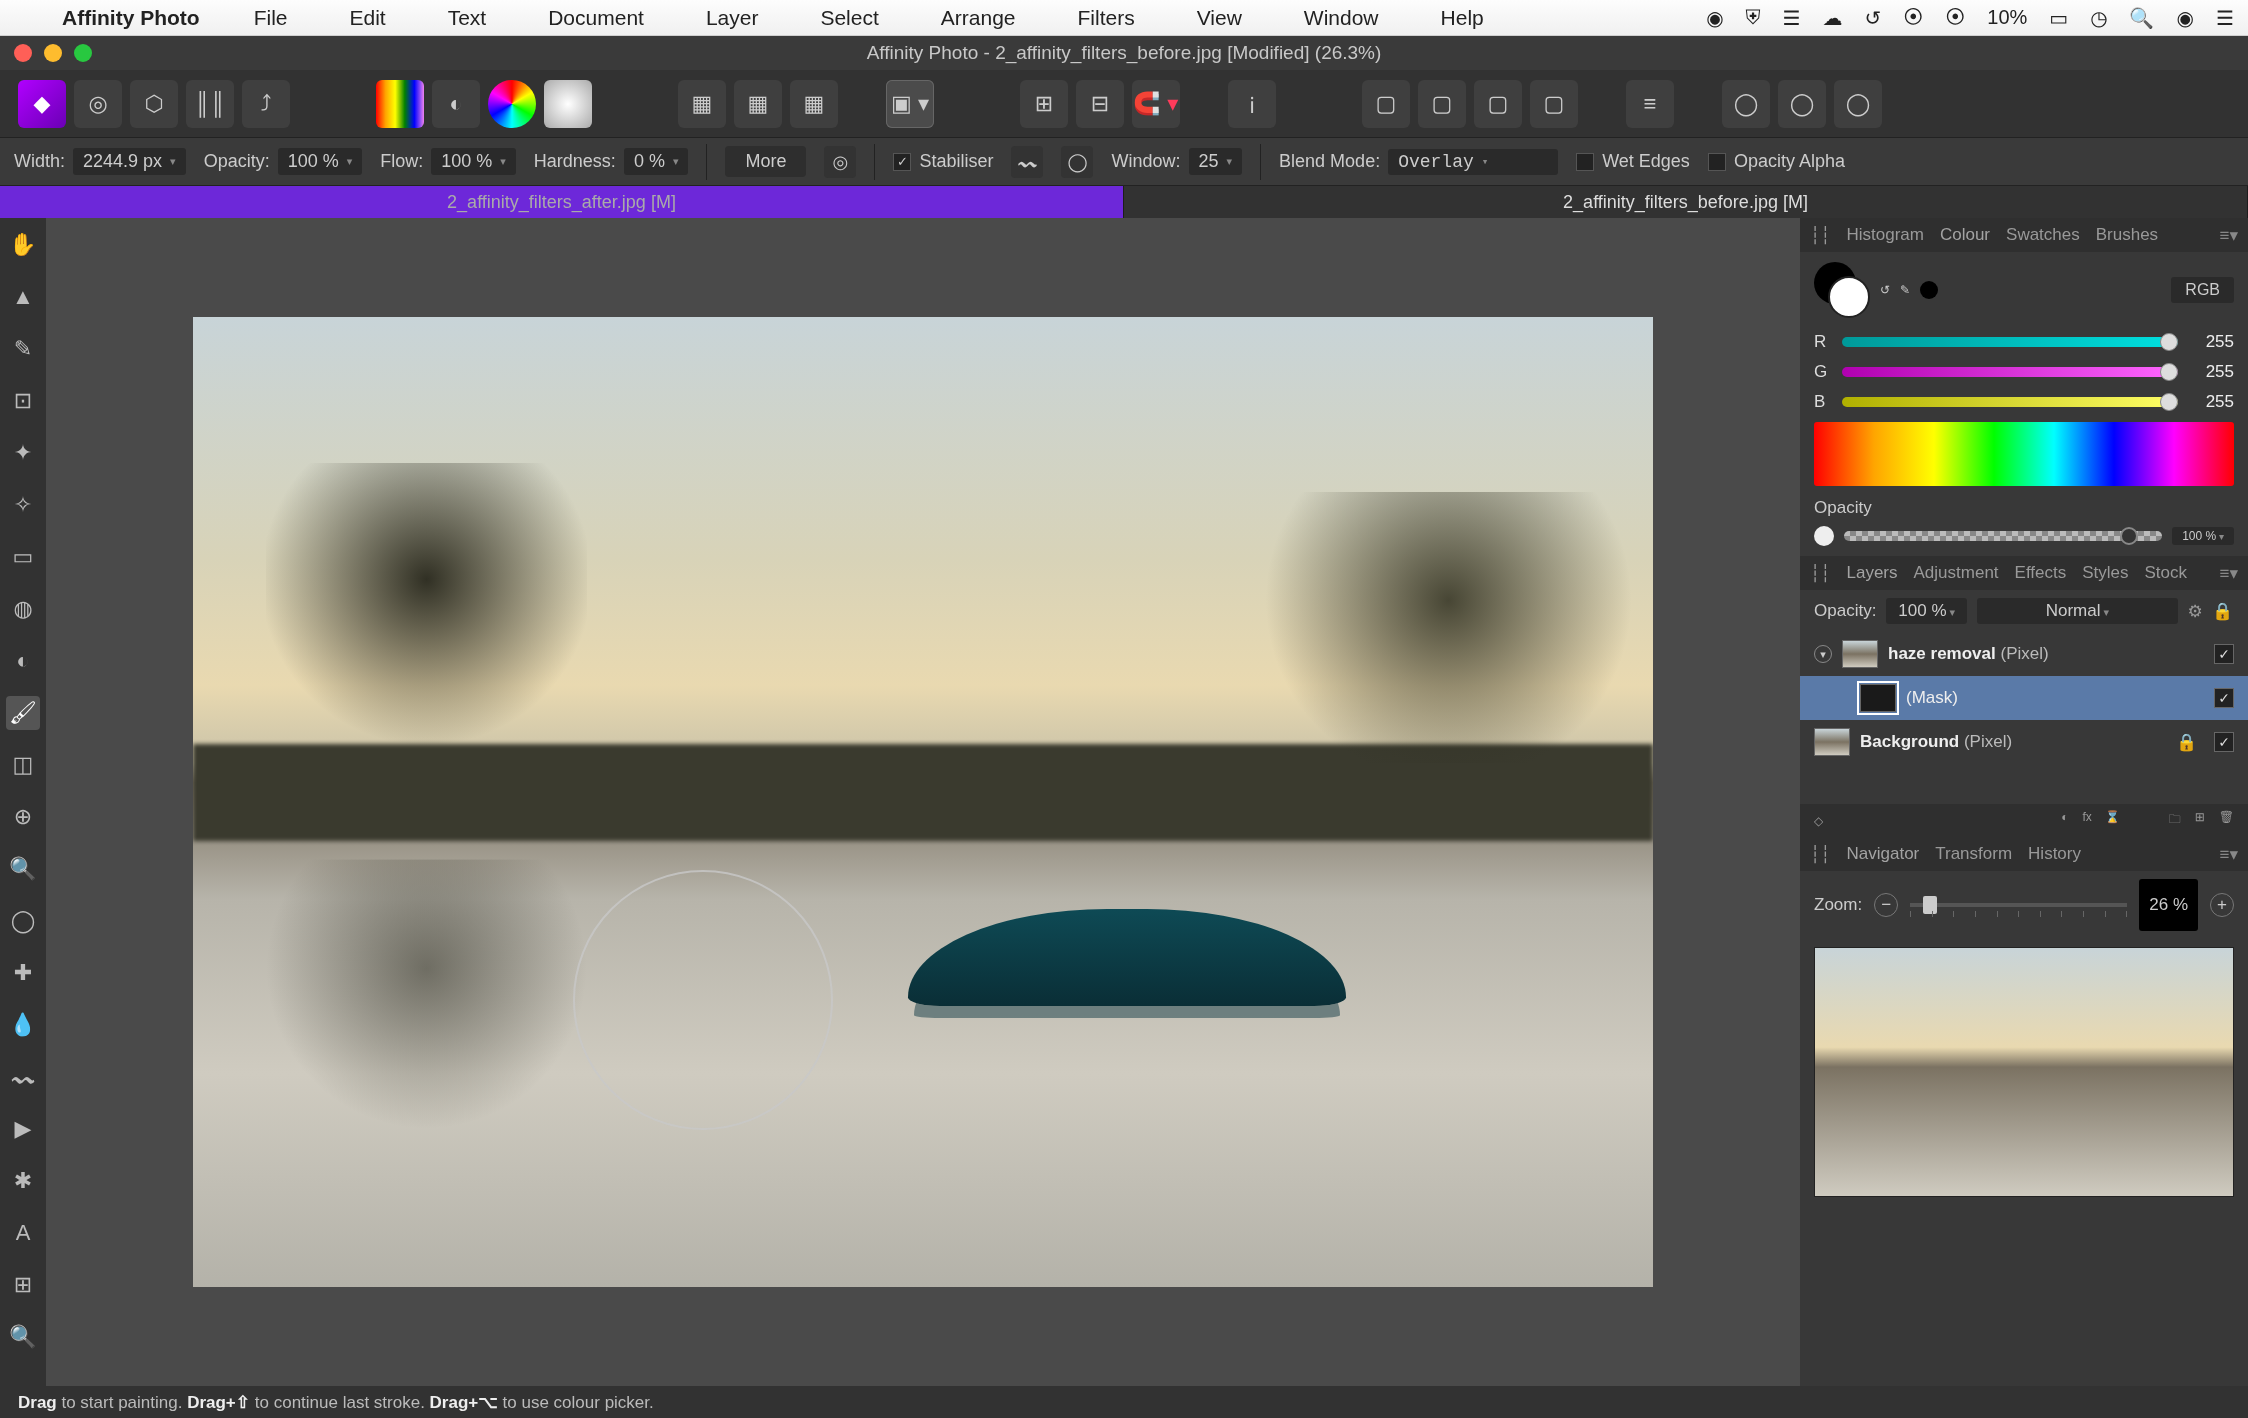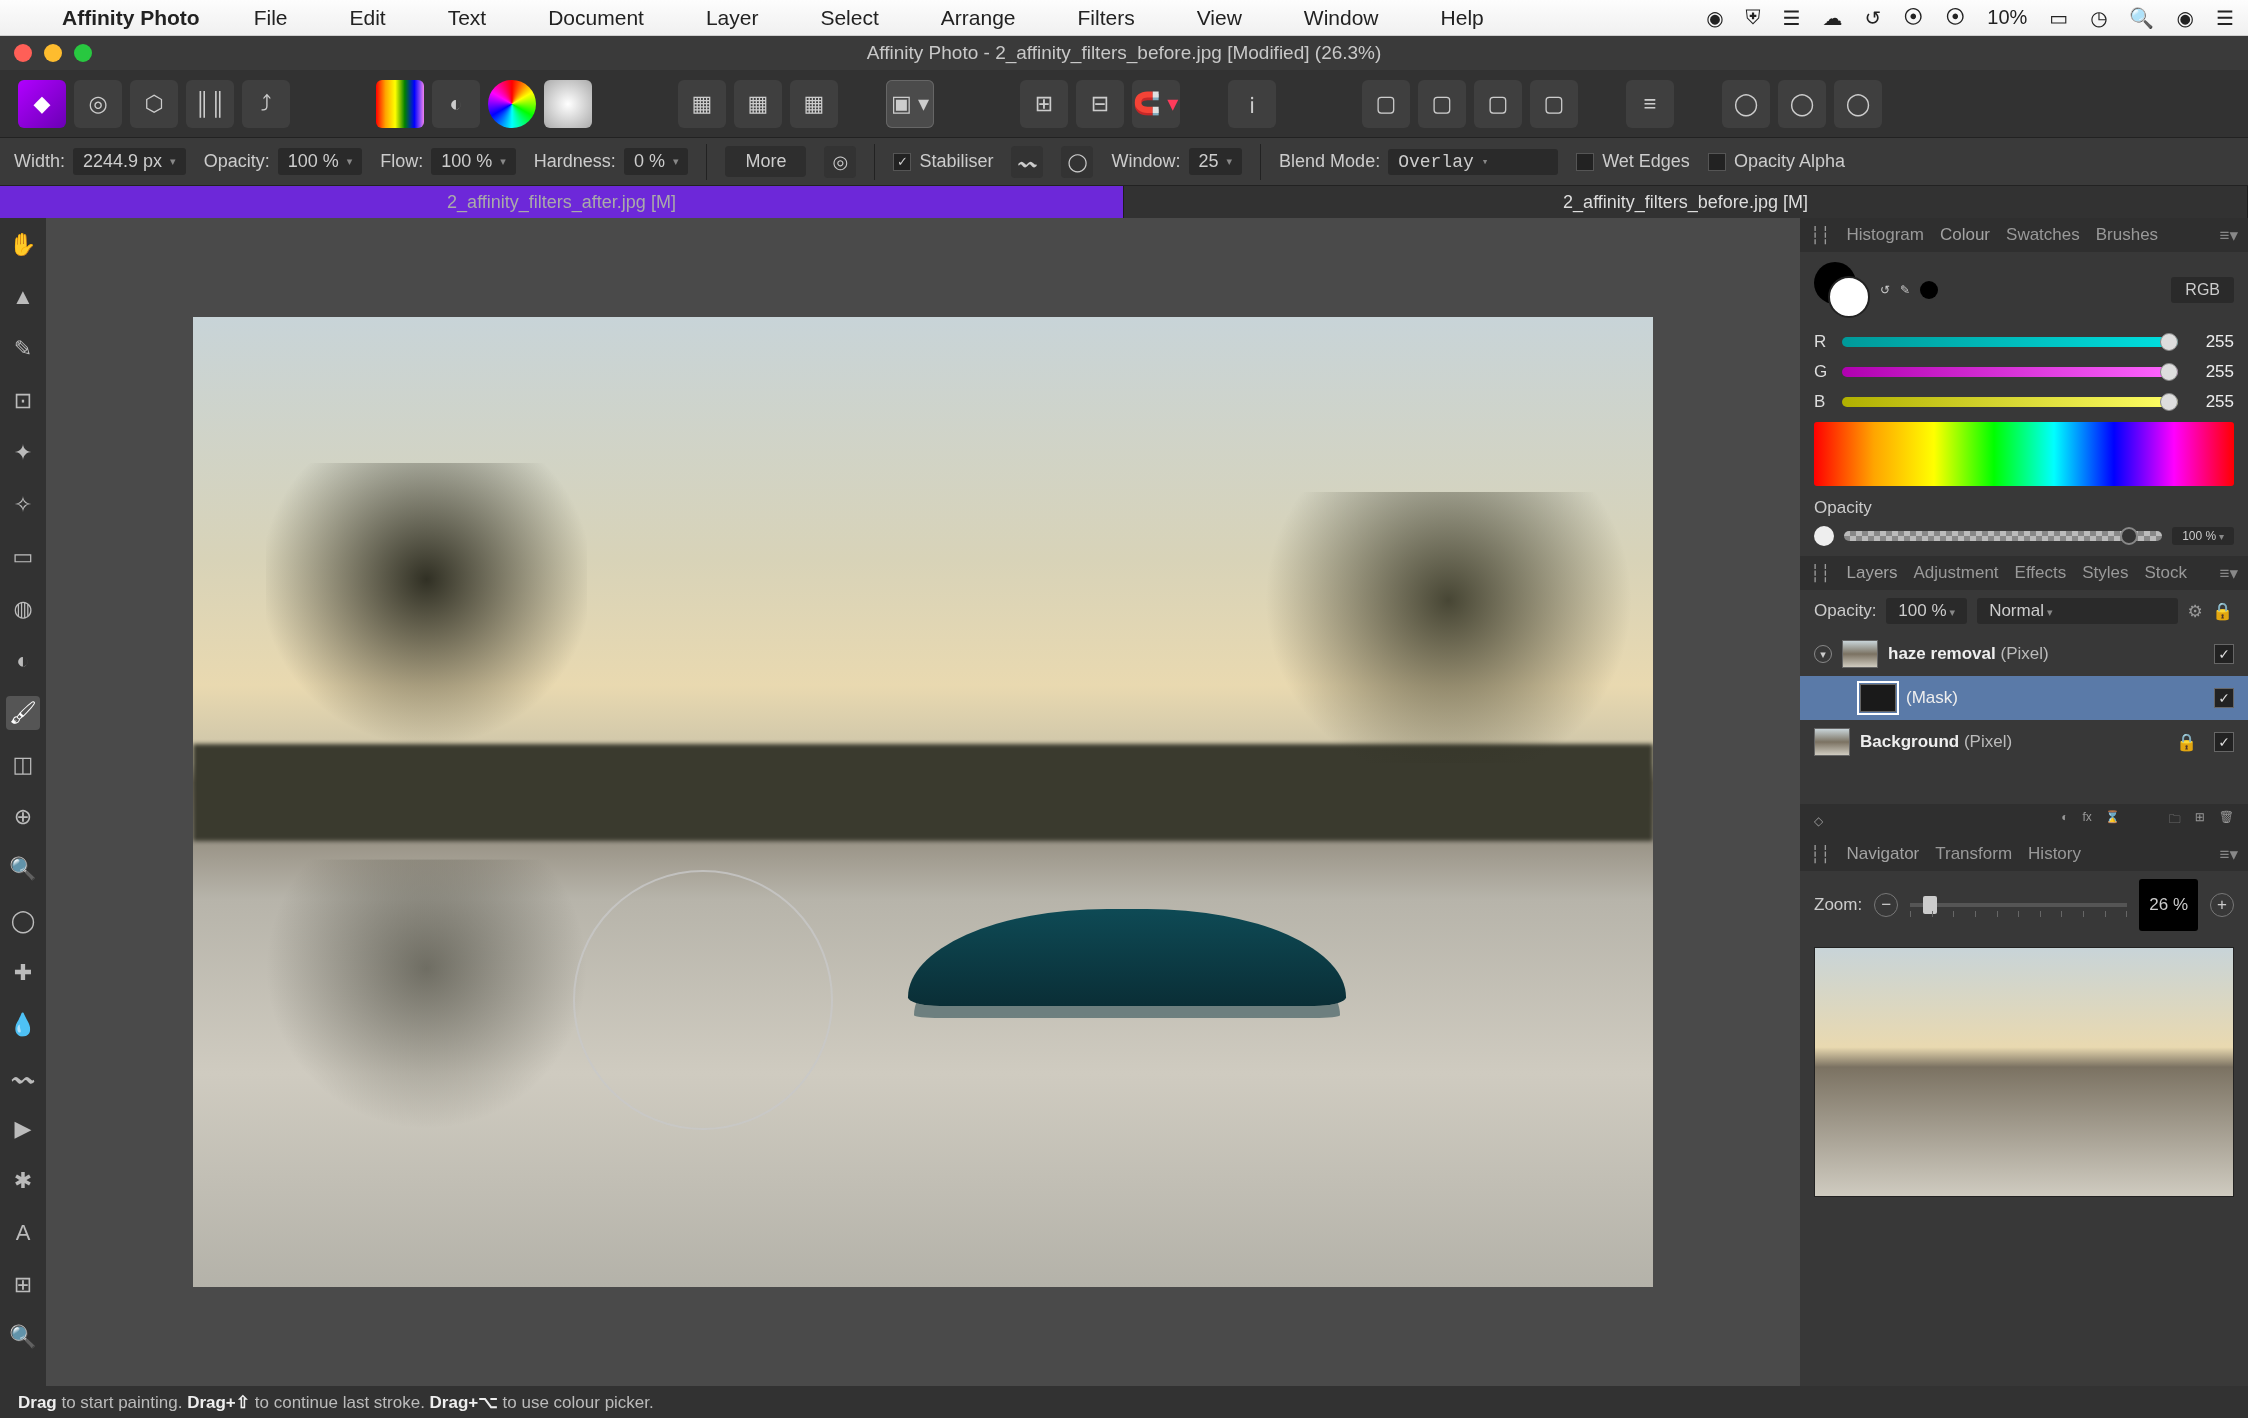--- a/index.html
+++ b/index.html
@@ -368,21 +368,21 @@
       <span class="ptab active">Layers</span>
       <span class="ptab">Adjustment</span>
       <span class="ptab">Effects</span>
       <span class="ptab">Styles</span>
       <span class="ptab">Stock</span>
       <span class="menu-icon">≡▾</span>
     </div>
     <div class="layers-ctl">
       <span>Opacity:</span>
       <span class="dd">100 %</span>
-      <span class="dd" style="flex:1;">Normal</span>
+      <span class="dd" style="flex:1;text-align:center;">Normal</span>
       <div class="cogs">
           <span>⚙</span>
           <span>🔒</span>
         </div>
     </div>
     <div class="layer-row">
       <div class="disc">▾</div>
       <div class="thumb img"></div>
       <div class="name"><b>haze removal</b> <span class="type">(Pixel)</span></div>
       <div class="chk2 on"></div>

